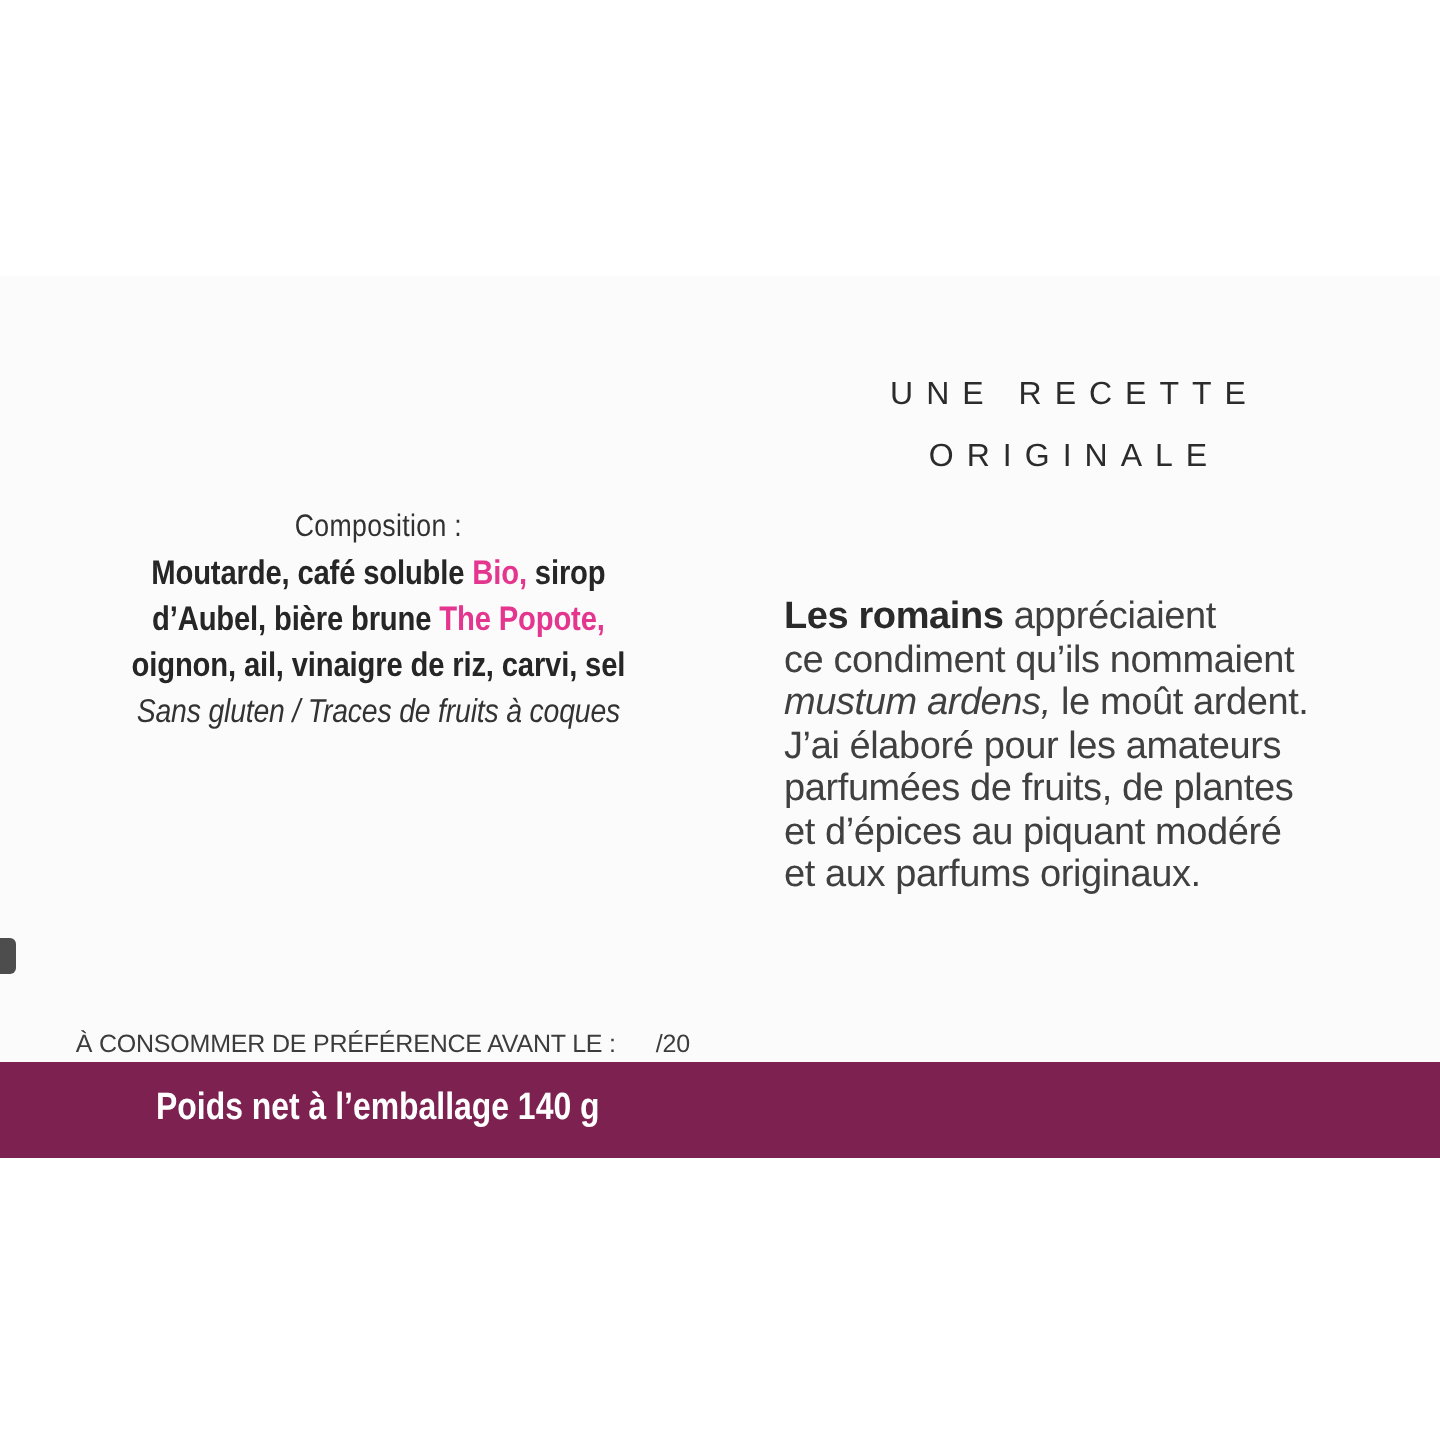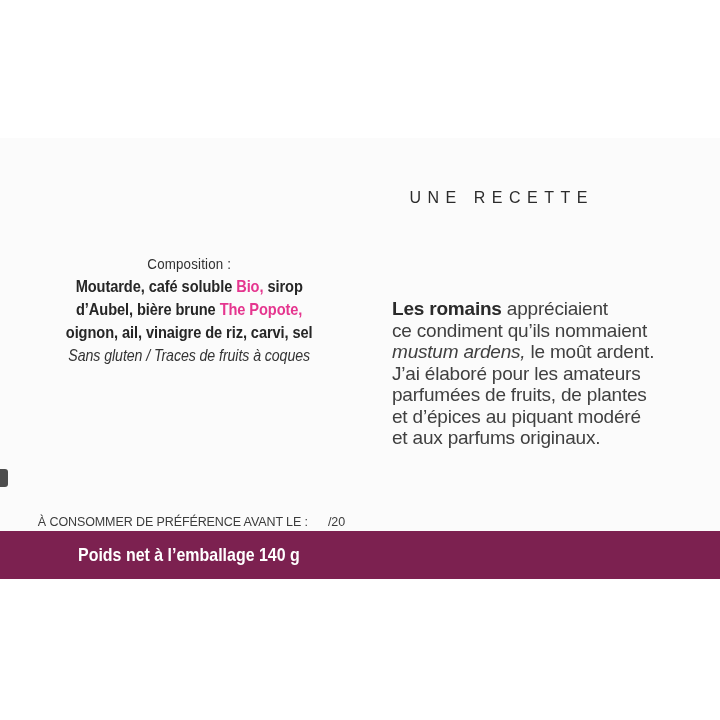--- a/index.html
+++ b/index.html
@@ -31,21 +31,21 @@
     letter-spacing:.2px;
   }
   .comp .line{font-size:17px;line-height:23px;font-weight:700;letter-spacing:-.1px;}
   .comp .line .i{font-weight:400;font-style:italic;font-size:16.5px;color:#333;}
   .pink{color:var(--pink);}
   .b{font-weight:700;}
   .i{font-style:italic;}
   
   .heading{
     position:absolute;left:403px;top:182px;width:262px;
-    text-align:left;color:#2b2b2b;
+    text-align:center;color:#2b2b2b;
     font-size:16px;font-weight:400;line-height:31px;letter-spacing:6.5px;
     text-indent:6.5px;
   }
   
   .story{
     position:absolute;left:392px;top:298px;width:295px;
     color:#404040;font-size:19px;line-height:21.5px;letter-spacing:-.2px;
   }
   .story .line .b{color:#2a2a2a;}
   
@@ -83,20 +83,21 @@
   <div>
       <div class="line"><span class="b">Moutarde, café soluble </span><span class="b pink">Bio,</span><span class="b"> sirop</span></div>
       <div class="line"><span class="b">d’Aubel, bière brune </span><span class="b pink">The Popote,</span></div>
       <div class="line"><span class="b">oignon, ail, vinaigre de riz, carvi, sel</span></div>
       <div class="line"><span class="i">Sans gluten / Traces de fruits à coques</span></div>
     </div>
 </div>
 
 <div class="heading">
   <div>UNE RECETTE</div>
+  <div>ORIGINALE</div>
 </div>
 
 <div class="story">
     <div class="line"><span class="b">Les romains</span><span> appréciaient</span></div>
     <div class="line"><span>ce condiment qu’ils nommaient</span></div>
     <div class="line"><span class="i">mustum ardens,</span><span> le moût ardent.</span></div>
     <div class="line"><span>J’ai élaboré pour les amateurs</span></div>
     <div class="line"><span>parfumées de fruits, de plantes</span></div>
     <div class="line"><span>et d’épices au piquant modéré</span></div>
     <div class="line"><span>et aux parfums originaux.</span></div>

